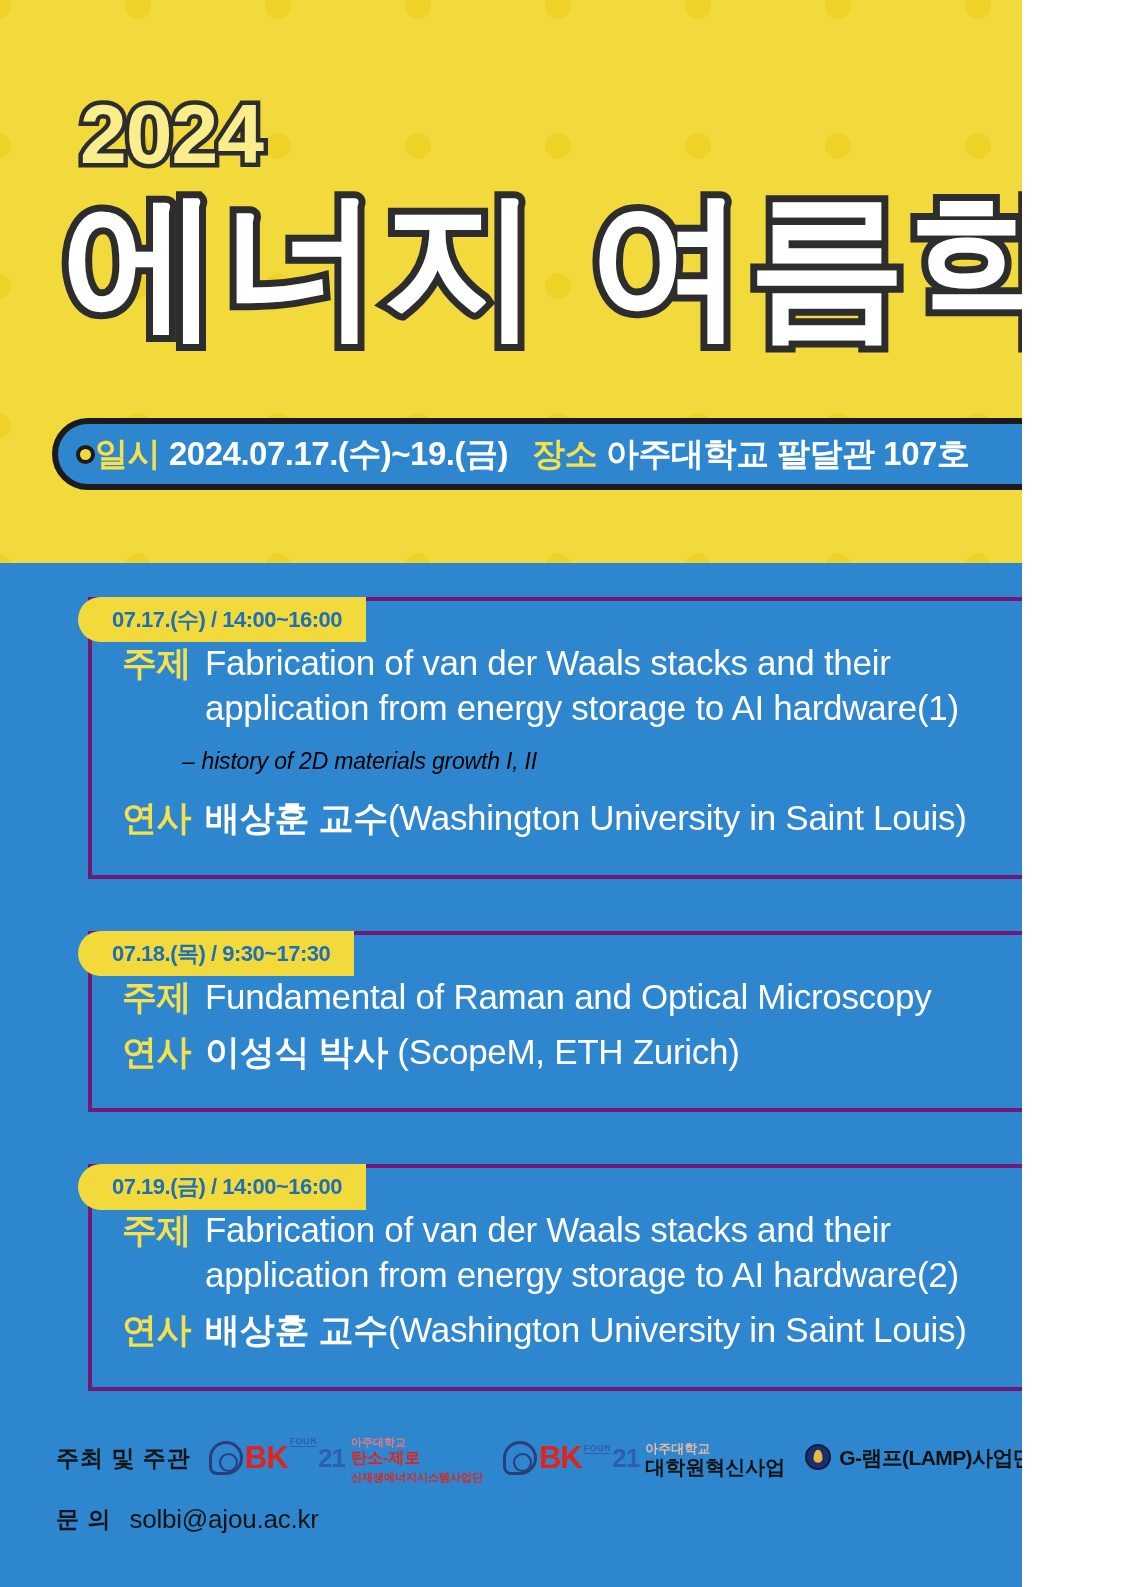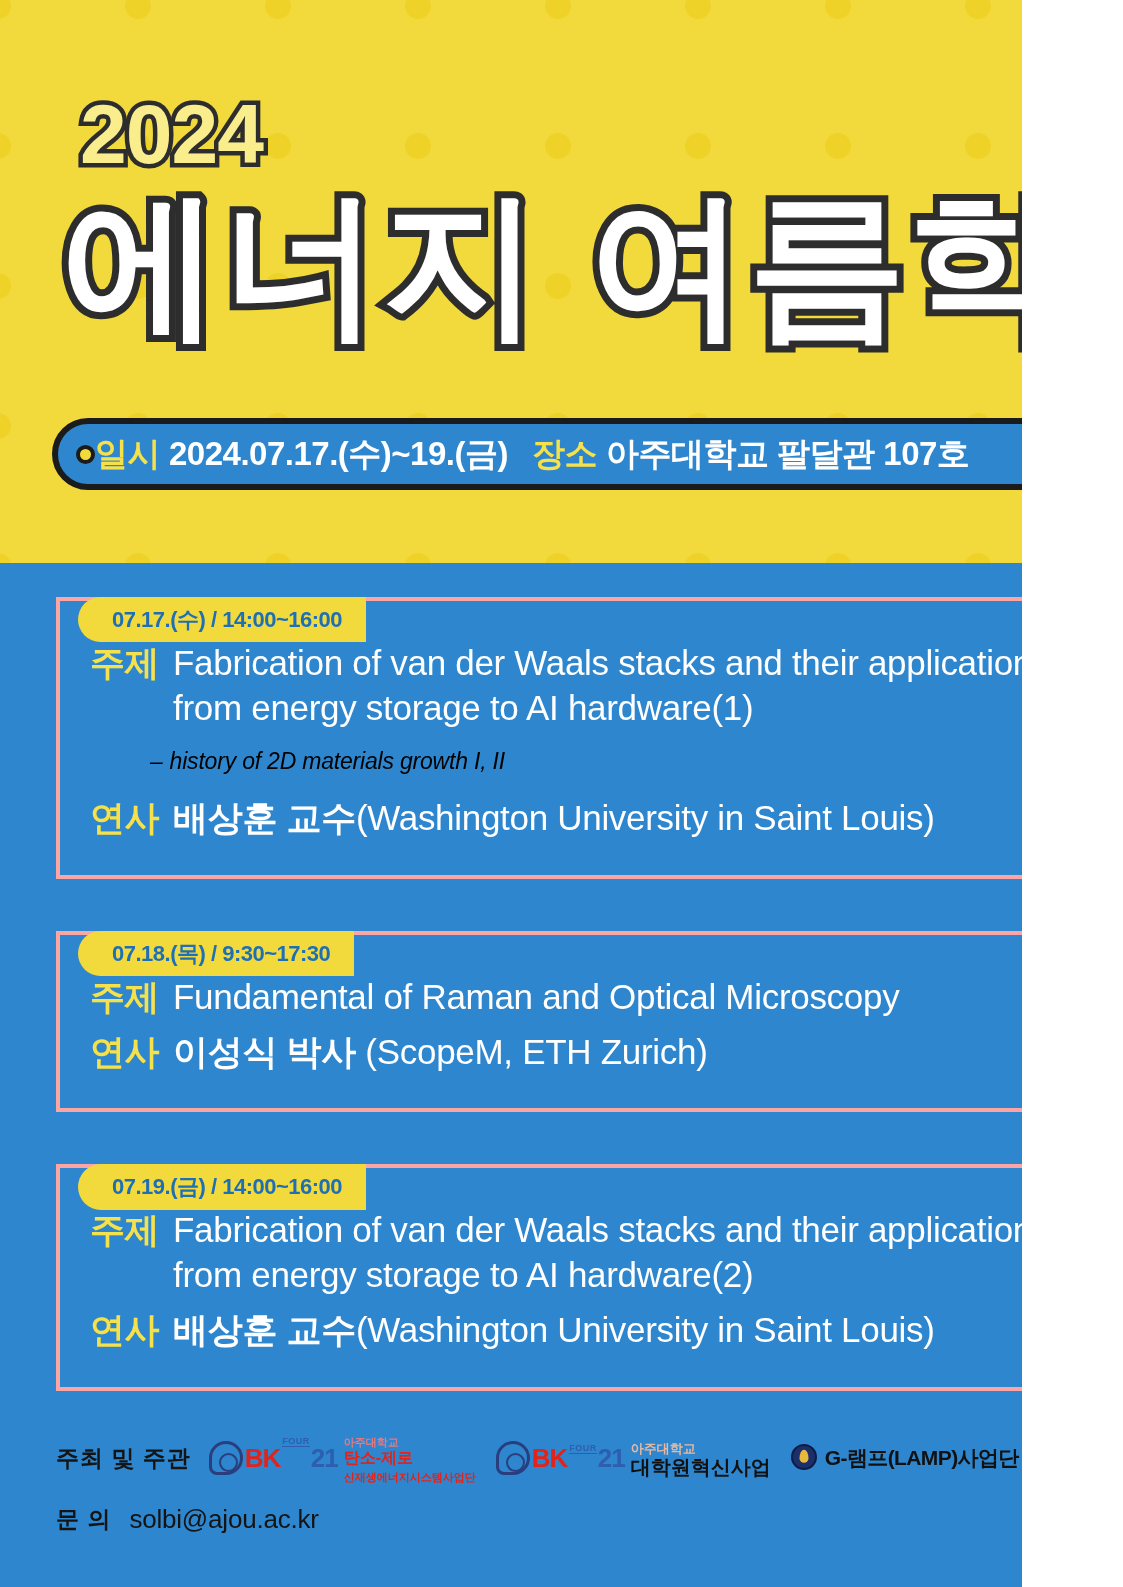--- a/index.html
+++ b/index.html
@@ -82,23 +82,24 @@
   
   #sessions {
     position:absolute; left:0; top:563px;
     width:1123px;
   }
   .session {
     position:relative;
     margin:0 56px 52px 56px;
   }
   .session-box {
-    border:4px solid #fca5a5;
+    border:4px solid #701a75;
     margin-top:34px;
     padding:40px 30px 34px 30px;
+    margin-left:32px;
   }
   .session-tag {
     position:absolute; left:22px; top:0;
     z-index:5;
     background:#F2DA3C;
     color:#1E6FB5;
     font-size:22px; font-weight:bold;
     letter-spacing:-0.5px;
     padding:10px 24px 10px 34px;
     border-radius:34px 0 0 34px;
@@ -171,21 +172,21 @@
     margin-right:2px;
     position:relative;
   }
   .bk21-head::after{
     content:"";
     position:absolute; left:7px; top:9px;
     width:15px; height:15px;
     border:2px solid #2A3E7E;
     border-radius:50%;
   }
-  .bk21-bk { color:#E2231A; font-size:26px; font-weight:bold; letter-spacing:-1px; }
+  .bk21-bk { color:#E2231A; font-size:31px; font-weight:bold; letter-spacing:-1px; }
   .bk21-21 { color:#2E5FAE; font-size:26px; font-weight:bold; letter-spacing:-1px; margin-left:1px; }
   .bk21-four {
     color:#2E5FAE; font-size:9px; font-weight:bold;
     letter-spacing:0.5px;
     border-bottom:1.5px solid #2E5FAE;
     align-self:flex-start;
     margin-top:4px; margin-left:2px;
   }
   .bk21-sub {
     margin-left:6px;

